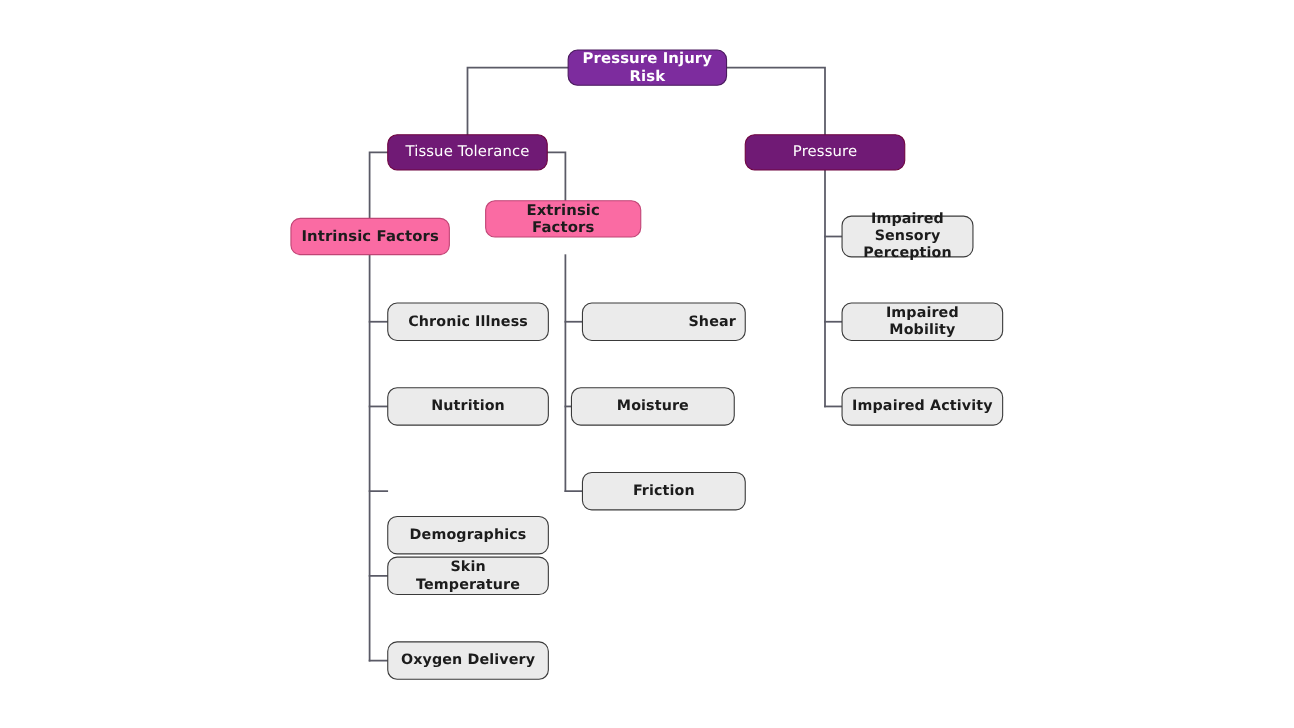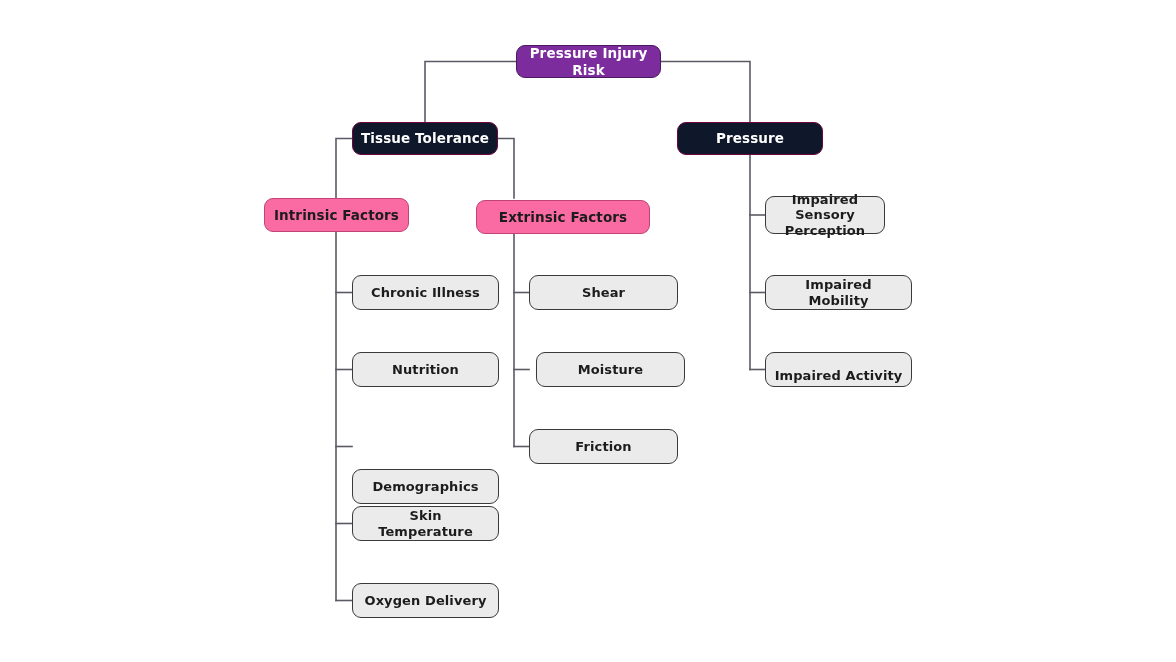--- a/index.html
+++ b/index.html
@@ -38,24 +38,24 @@
     padding: 2px 8px;
   }
   .node-root {
     background: #7d2c9e;
     border: 1.3px solid #4a1a5e;
     color: #ffffff;
     font-weight: bold;
     font-size: 13.5px;
   }
   .node-branch {
-    background: #0f172a;
+    background: #701a75;
     border: 1.3px solid #6e0440;
     color: #ffffff;
-    font-weight: bold;
+    font-weight: normal;
     font-size: 13.5px;
   }
   .node-factor {
     background: #fa6ba3;
     border: 1.3px solid #b8days;
     border: 1.3px solid #c04475;
     color: #1c1c1c;
     font-weight: bold;
     font-size: 13.5px;
   }
@@ -109,53 +109,53 @@
   <div class="node node-branch" style="left: 352px; top: 122px; width: 146px; height: 33px;">
     <span>Tissue Tolerance</span>
   </div>
   <div class="node node-factor" style="left: 264px; top: 198px; width: 145px; height: 34px;">
     <span>Intrinsic Factors</span>
   </div>
 
   <div class="node node-branch" style="left: 677px; top: 122px; width: 146px; height: 33px;">
     <span>Pressure</span>
   </div>
-  <div class="node node-factor" style="left: 441px; top: 200px; width: 174px; height: 34px; margin-left: 35px;">
+  <div class="node node-factor" style="left: 441px; top: 182px; width: 142px; height: 34px;">
     <span>Extrinsic Factors</span>
   </div>
 
   <div id="leaf-host">
       <div class="node node-leaf" style="left: 352px; top: 275px; width: 147px; height: 35px;">
         <span>Chronic Illness</span>
       </div>
       <div class="node node-leaf" style="left: 352px; top: 352px; width: 147px; height: 35px; text-align: center;">
         <span>Nutrition</span>
       </div>
       <div class="node node-leaf" style="left: 352px; top: 429px; width: 147px; height: 35px; margin-top: 40px;">
         <span>Demographics</span>
       </div>
       <div class="node node-leaf" style="left: 352px; top: 506px; width: 147px; height: 35px;">
         <span>Skin Temperature</span>
       </div>
       <div class="node node-leaf" style="left: 352px; top: 583px; width: 147px; height: 35px;">
         <span>Oxygen Delivery</span>
       </div>
-      <div class="node node-leaf" style="left: 529px; top: 275px; width: 149px; height: 35px;">
+      <div class="node node-leaf" style="left: 529px; top: 275px; width: 149px; height: 35px; justify-content: flex-end;">
         <span>Shear</span>
       </div>
-      <div class="node node-leaf" style="left: 536px; top: 352px; width: 149px; height: 35px;">
+      <div class="node node-leaf" style="left: 519px; top: 352px; width: 149px; height: 35px;">
         <span>Moisture</span>
       </div>
       <div class="node node-leaf" style="left: 529px; top: 429px; width: 149px; height: 35px;">
         <span>Friction</span>
       </div>
       <div class="node node-leaf" style="left: 765px; top: 196px; width: 120px; height: 38px;">
         <span>Impaired Sensory Perception</span>
       </div>
       <div class="node node-leaf" style="left: 765px; top: 275px; width: 147px; height: 35px;">
         <span>Impaired Mobility</span>
       </div>
-      <div class="node node-leaf" style="left: 765px; top: 352px; width: 147px; height: 35px; align-items: flex-end;">
+      <div class="node node-leaf" style="left: 765px; top: 352px; width: 147px; height: 35px;">
         <span>Impaired Activity</span>
       </div>
     </div>
 
 </div>
 
 </body></html>

